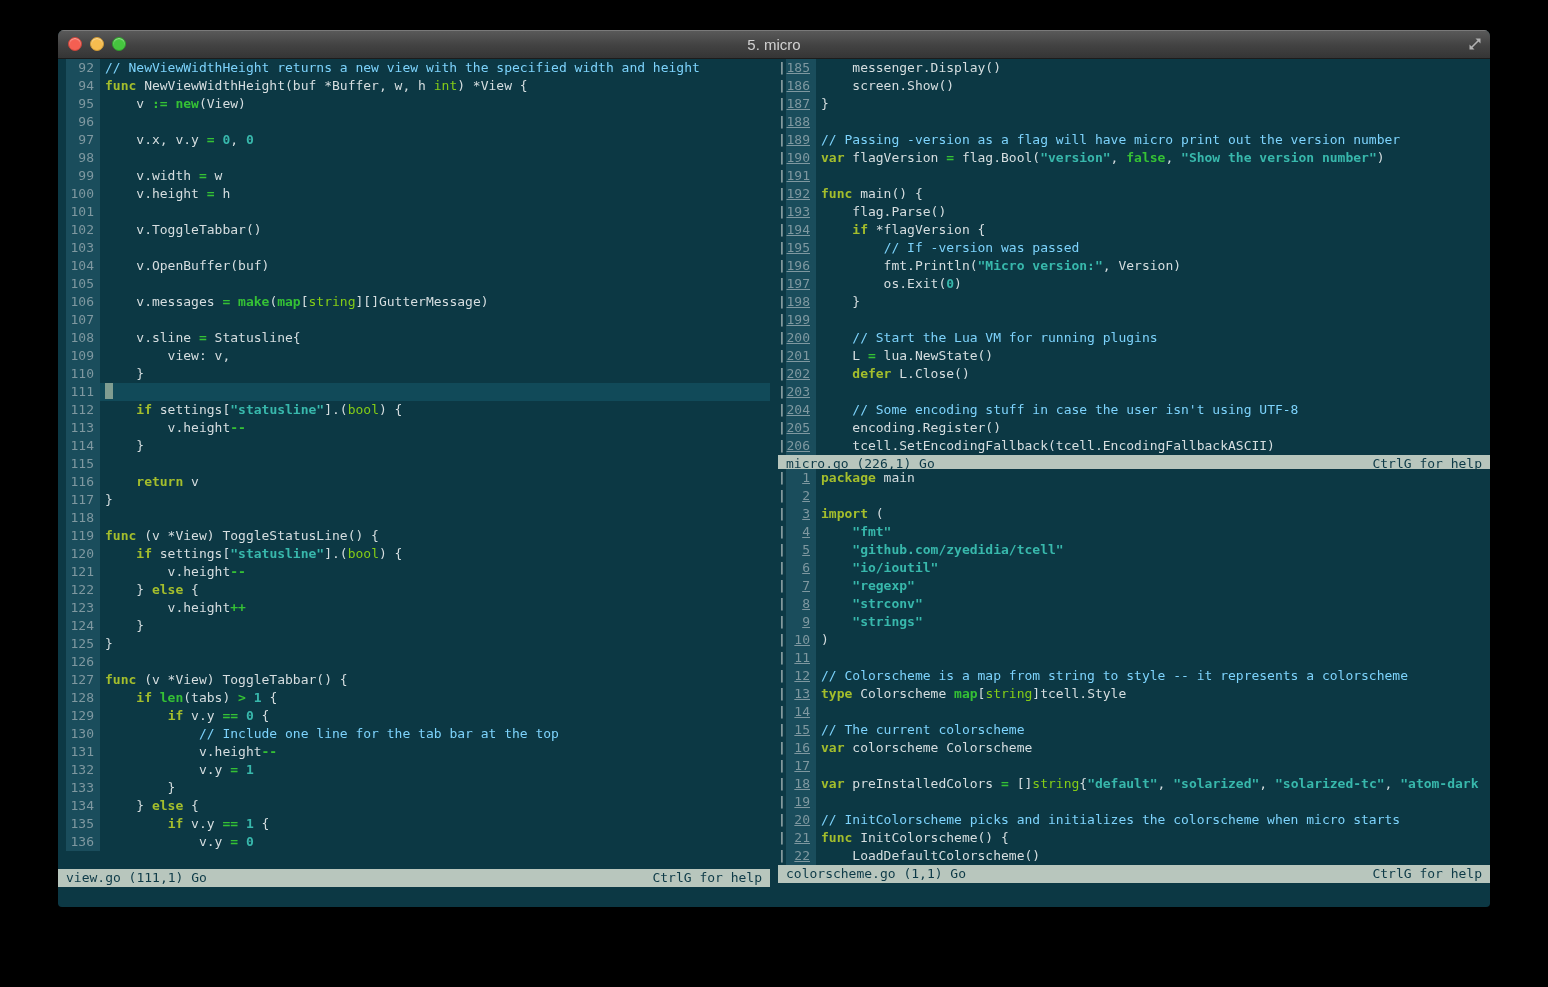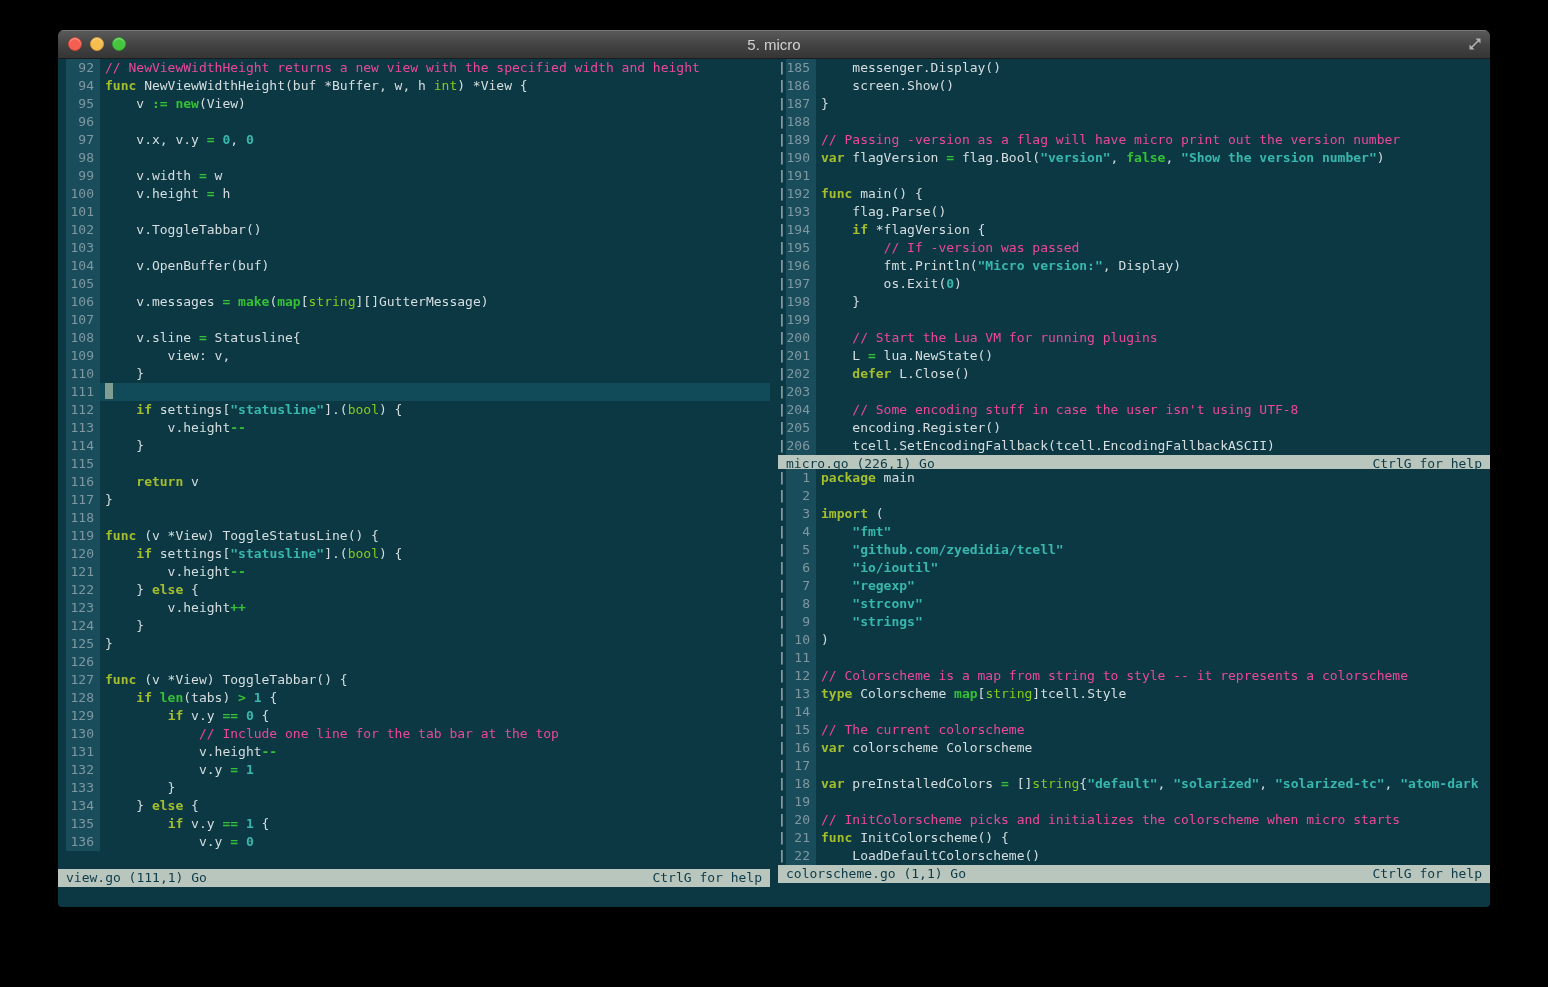--- a/index.html
+++ b/index.html
@@ -29,28 +29,28 @@
   #content{display:flex;width:1432px;}
   #left-col{width:712px;display:flex;flex-direction:column;}
   #right-col{width:720px;display:flex;flex-direction:column;}
   .rows{overflow:hidden;background:#0c3844;margin-left:8px;}
   #left-rows{height:810px;}
   .right-rows{height:396px;}
   .row{height:18px;line-height:18px;white-space:pre;display:flex;overflow:hidden;}
   .gutter{display:inline-block;background:#1a4d5c;color:#7f98a0;text-align:right;
           padding-right:6px;box-sizing:border-box;flex:none;}
   #left-rows .gutter{width:34px;}
-  .right-rows .gutter{width:30px;}
+  .right-rows .gutter{width:30px;text-decoration:underline;}
   .divider{display:inline-block;width:8px;flex:none;color:#bec8c8;text-align:left;}
   .code{flex:1;padding-left:5px;white-space:pre;overflow:hidden;}
   .cursor-line .code{background:#114a59;}
   .cursor-block{display:inline-block;width:8px;height:16px;background:#7f9d91;vertical-align:-3px;}
   
   .tk-d{color:#d6dee0;}
-  .tk-c{color:#ec4899;}
+  .tk-c{color:#7dd3fc;}
   .tk-k{color:#a4be2c;font-weight:bold;}
   .tk-g{color:#35c135;font-weight:bold;}
   .tk-t{color:#84cc16;font-weight:normal;}
   .tk-s{color:#38b8ac;font-weight:bold;}
   .tk-n{color:#38b8ac;font-weight:bold;}
   
   .statusrow{display:flex;height:14px;flex:none;}
   .status-spacer{width:8px;background:#0c3844;flex:none;}
   .statusbar{flex:1;height:18px;line-height:18px;background:#b8c6bd;color:#0d3a47;
              display:flex;justify-content:space-between;padding:0 8px;box-sizing:border-box;
@@ -141,21 +141,21 @@
             <div class="row"><span class="divider">|</span><span class="gutter">186</span><span class="code"><span class="tk-d">    screen.Show()</span></span></div>
             <div class="row"><span class="divider">|</span><span class="gutter">187</span><span class="code"><span class="tk-d">}</span></span></div>
             <div class="row"><span class="divider">|</span><span class="gutter">188</span><span class="code"></span></div>
             <div class="row"><span class="divider">|</span><span class="gutter">189</span><span class="code"><span class="tk-c">// Passing -version as a flag will have micro print out the version number</span></span></div>
             <div class="row"><span class="divider">|</span><span class="gutter">190</span><span class="code"><span class="tk-k">var</span><span class="tk-d"> flagVersion </span><span class="tk-g">=</span><span class="tk-d"> flag.Bool(</span><span class="tk-s">"version"</span><span class="tk-d">, </span><span class="tk-g">false</span><span class="tk-d">, </span><span class="tk-s">"Show the version number"</span><span class="tk-d">)</span></span></div>
             <div class="row"><span class="divider">|</span><span class="gutter">191</span><span class="code"></span></div>
             <div class="row"><span class="divider">|</span><span class="gutter">192</span><span class="code"><span class="tk-k">func</span><span class="tk-d"> main() {</span></span></div>
             <div class="row"><span class="divider">|</span><span class="gutter">193</span><span class="code"><span class="tk-d">    flag.Parse()</span></span></div>
             <div class="row"><span class="divider">|</span><span class="gutter">194</span><span class="code"><span class="tk-d">    </span><span class="tk-k">if</span><span class="tk-d"> *flagVersion {</span></span></div>
             <div class="row"><span class="divider">|</span><span class="gutter">195</span><span class="code"><span class="tk-d">        </span><span class="tk-c">// If -version was passed</span></span></div>
-            <div class="row"><span class="divider">|</span><span class="gutter">196</span><span class="code"><span class="tk-d">        fmt.Println(</span><span class="tk-s">"Micro version:"</span><span class="tk-d">, Display)</span></span></div>
+            <div class="row"><span class="divider">|</span><span class="gutter">196</span><span class="code"><span class="tk-d">        fmt.Println(</span><span class="tk-s">"Micro version:"</span><span class="tk-d">, Version)</span></span></div>
             <div class="row"><span class="divider">|</span><span class="gutter">197</span><span class="code"><span class="tk-d">        os.Exit(</span><span class="tk-n">0</span><span class="tk-d">)</span></span></div>
             <div class="row"><span class="divider">|</span><span class="gutter">198</span><span class="code"><span class="tk-d">    }</span></span></div>
             <div class="row"><span class="divider">|</span><span class="gutter">199</span><span class="code"></span></div>
             <div class="row"><span class="divider">|</span><span class="gutter">200</span><span class="code"><span class="tk-d">    </span><span class="tk-c">// Start the Lua VM for running plugins</span></span></div>
             <div class="row"><span class="divider">|</span><span class="gutter">201</span><span class="code"><span class="tk-d">    L </span><span class="tk-g">=</span><span class="tk-d"> lua.NewState()</span></span></div>
             <div class="row"><span class="divider">|</span><span class="gutter">202</span><span class="code"><span class="tk-d">    </span><span class="tk-k">defer</span><span class="tk-d"> L.Close()</span></span></div>
             <div class="row"><span class="divider">|</span><span class="gutter">203</span><span class="code"></span></div>
             <div class="row"><span class="divider">|</span><span class="gutter">204</span><span class="code"><span class="tk-d">    </span><span class="tk-c">// Some encoding stuff in case the user isn't using UTF-8</span></span></div>
             <div class="row"><span class="divider">|</span><span class="gutter">205</span><span class="code"><span class="tk-d">    encoding.Register()</span></span></div>
             <div class="row"><span class="divider">|</span><span class="gutter">206</span><span class="code"><span class="tk-d">    tcell.SetEncodingFallback(tcell.EncodingFallbackASCII)</span></span></div>

